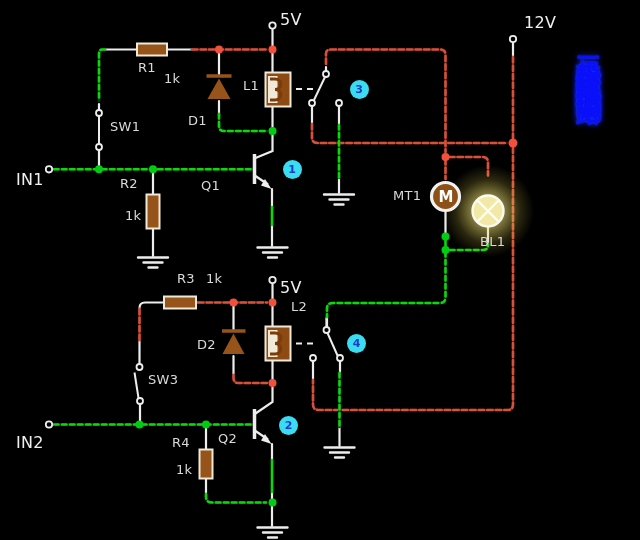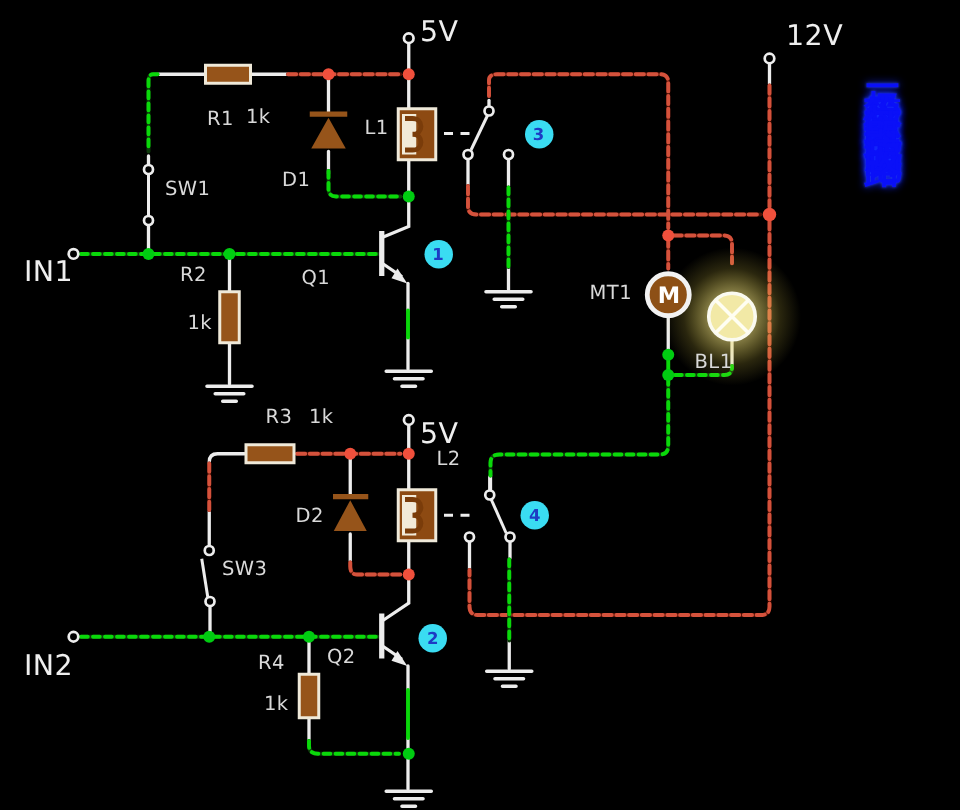--- a/index.html
+++ b/index.html
@@ -1,20 +1,20 @@
 <!DOCTYPE html>
 <html><head>
 <meta charset="utf-8">
 <style>
   html,body{margin:0;padding:0;background:#000;}
   #stage{position:relative;width:640px;height:540px;background:#000;overflow:hidden;
          font-family:"DejaVu Sans","Liberation Sans",sans-serif;}
   #circuit-svg{position:absolute;left:0;top:0;}
   .lbl{position:absolute;font-size:13px;color:#d9d9d9;white-space:nowrap;letter-spacing:.3px;}
-  .term-lbl{color:#efefef;font-size:19px;}
+  .term-lbl{color:#efefef;font-size:16px;}
   .badge{position:absolute;width:19px;height:19px;border-radius:50%;background:#3adcf2;
          color:#1d3bc4;font-size:11px;font-weight:bold;text-align:center;line-height:19px;}
   .motor-letter{position:absolute;left:438px;top:188px;width:16px;text-align:center;
                 font-size:15px;font-weight:bold;color:#fff;}
   #cn-title{position:absolute;left:572px;top:36px;height:370px;
             writing-mode:vertical-rl;text-orientation:upright;
             font-size:25px;font-weight:bold;color:#0a10f8;letter-spacing:4px;
             text-shadow:0 0 6px rgba(20,40,255,.95),0 0 2px rgba(60,90,255,.9);}
 </style>
 </head>
@@ -242,30 +242,30 @@
     <circle cx="272.5" cy="502.5" r="4"></circle>
   </g>
 </svg>
 
   <div class="lbl term-lbl" style="left:16px;top:170px">IN1</div>
   <div class="lbl term-lbl" style="left:280px;top:10px">5V</div>
   <div class="lbl term-lbl" style="left:524px;top:13px">12V</div>
   <div class="lbl term-lbl" style="left:280px;top:278px">5V</div>
   <div class="lbl term-lbl" style="left:16px;top:433px">IN2</div>
 
-  <div class="lbl" style="left:138px;top:72px">R1</div>
+  <div class="lbl" style="left:138px;top:60px">R1</div>
   <div class="lbl" style="left:164px;top:71px">1k</div>
   <div class="lbl" style="left:110px;top:119px">SW1</div>
   <div class="lbl" style="left:188px;top:113px">D1</div>
   <div class="lbl" style="left:243px;top:78px">L1</div>
   <div class="lbl" style="left:201px;top:178px">Q1</div>
   <div class="lbl" style="left:120px;top:176px">R2</div>
   <div class="lbl" style="left:125px;top:208px">1k</div>
   <div class="lbl" style="left:393px;top:188px">MT1</div>
-  <div class="lbl" style="left:463px;top:234px">BL1</div>
+  <div class="lbl" style="left:480px;top:234px">BL1</div>
   <div class="lbl" style="left:177px;top:271px">R3</div>
   <div class="lbl" style="left:206px;top:271px">1k</div>
   <div class="lbl" style="left:291px;top:299px">L2</div>
   <div class="lbl" style="left:197px;top:337px">D2</div>
   <div class="lbl" style="left:148px;top:372px">SW3</div>
   <div class="lbl" style="left:218px;top:431px">Q2</div>
   <div class="lbl" style="left:172px;top:435px">R4</div>
   <div class="lbl" style="left:176px;top:462px">1k</div>
 
   <div class="motor-letter">M</div>

